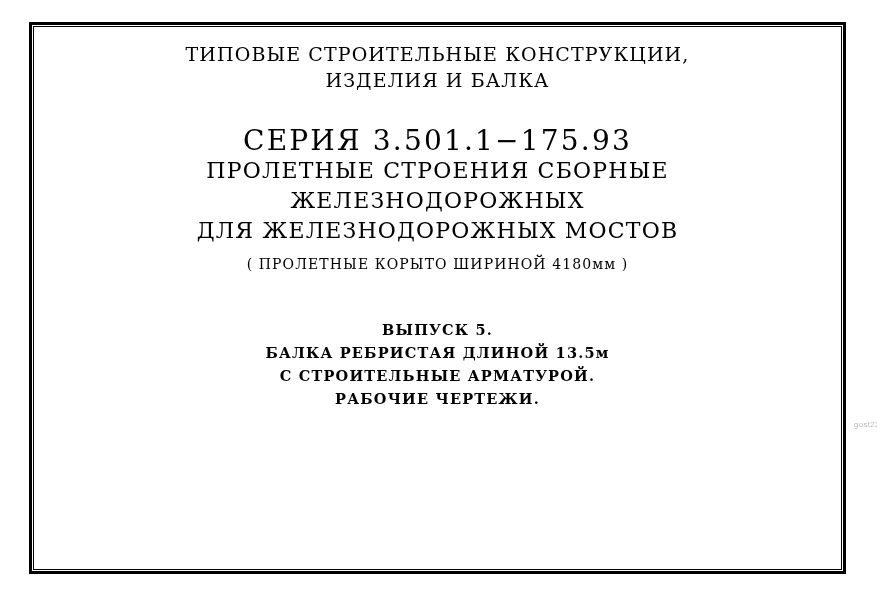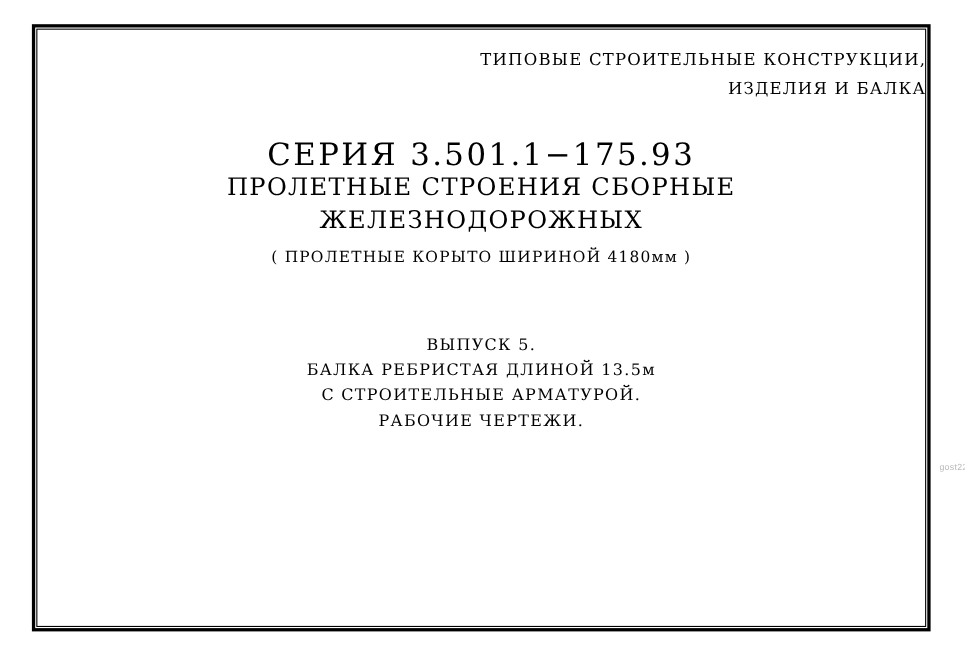--- a/index.html
+++ b/index.html
@@ -50,25 +50,24 @@
   .block {
     text-align: center;
     width: 100%;
   }
   .header-block {
     position: absolute;
     top: 15px;
     left: 0;
   }
   .header-line {
-    font-size: 15px;
+    font-size: 19px;
     letter-spacing: 1.1px;
     line-height: 26px;
     white-space: nowrap;
-    text-align: right;
   }
   .title-block {
     position: absolute;
     top: 100px;
     left: 0;
   }
   .title-series {
     font-size: 28px;
     letter-spacing: 2.2px;
     line-height: 30px;
@@ -82,22 +81,23 @@
   }
   .title-sub {
     font-size: 14px;
     letter-spacing: 1.1px;
     line-height: 28px;
     margin-top: 4px;
     white-space: nowrap;
   }
   .issue-block {
     position: absolute;
-    top: 277px;
+    top: 292px;
     left: 0;
+    font-weight: bold;
   }
   .issue-line {
     font-size: 14.5px;
     letter-spacing: 1.2px;
     line-height: 23px;
     white-space: nowrap;
   }
   .watermark {
     position: absolute;
     left: 818px;
@@ -122,20 +122,21 @@
 
     <div class="block header-block">
       <div class="header-line">ТИПОВЫЕ СТРОИТЕЛЬНЫЕ КОНСТРУКЦИИ,</div>
       <div class="header-line">ИЗДЕЛИЯ И БАЛКА</div>
     </div>
 
     <div class="block title-block">
       <div class="title-series">СЕРИЯ 3.501.1−175.93</div>
       <div class="title-main">ПРОЛЕТНЫЕ СТРОЕНИЯ СБОРНЫЕ</div>
       <div class="title-main">ЖЕЛЕЗНОДОРОЖНЫХ</div>
+      <div class="title-main">ДЛЯ ЖЕЛЕЗНОДОРОЖНЫХ МОСТОВ</div>
       <div class="title-sub">( ПРОЛЕТНЫЕ КОРЫТО ШИРИНОЙ 4180мм )</div>
     </div>
 
     <div class="block issue-block">
       <div class="issue-line">ВЫПУСК 5.</div>
       <div class="issue-line">БАЛКА РЕБРИСТАЯ ДЛИНОЙ 13.5м</div>
       <div class="issue-line">С СТРОИТЕЛЬНЫЕ АРМАТУРОЙ.</div>
       <div class="issue-line">РАБОЧИЕ ЧЕРТЕЖИ.</div>
     </div>
 

